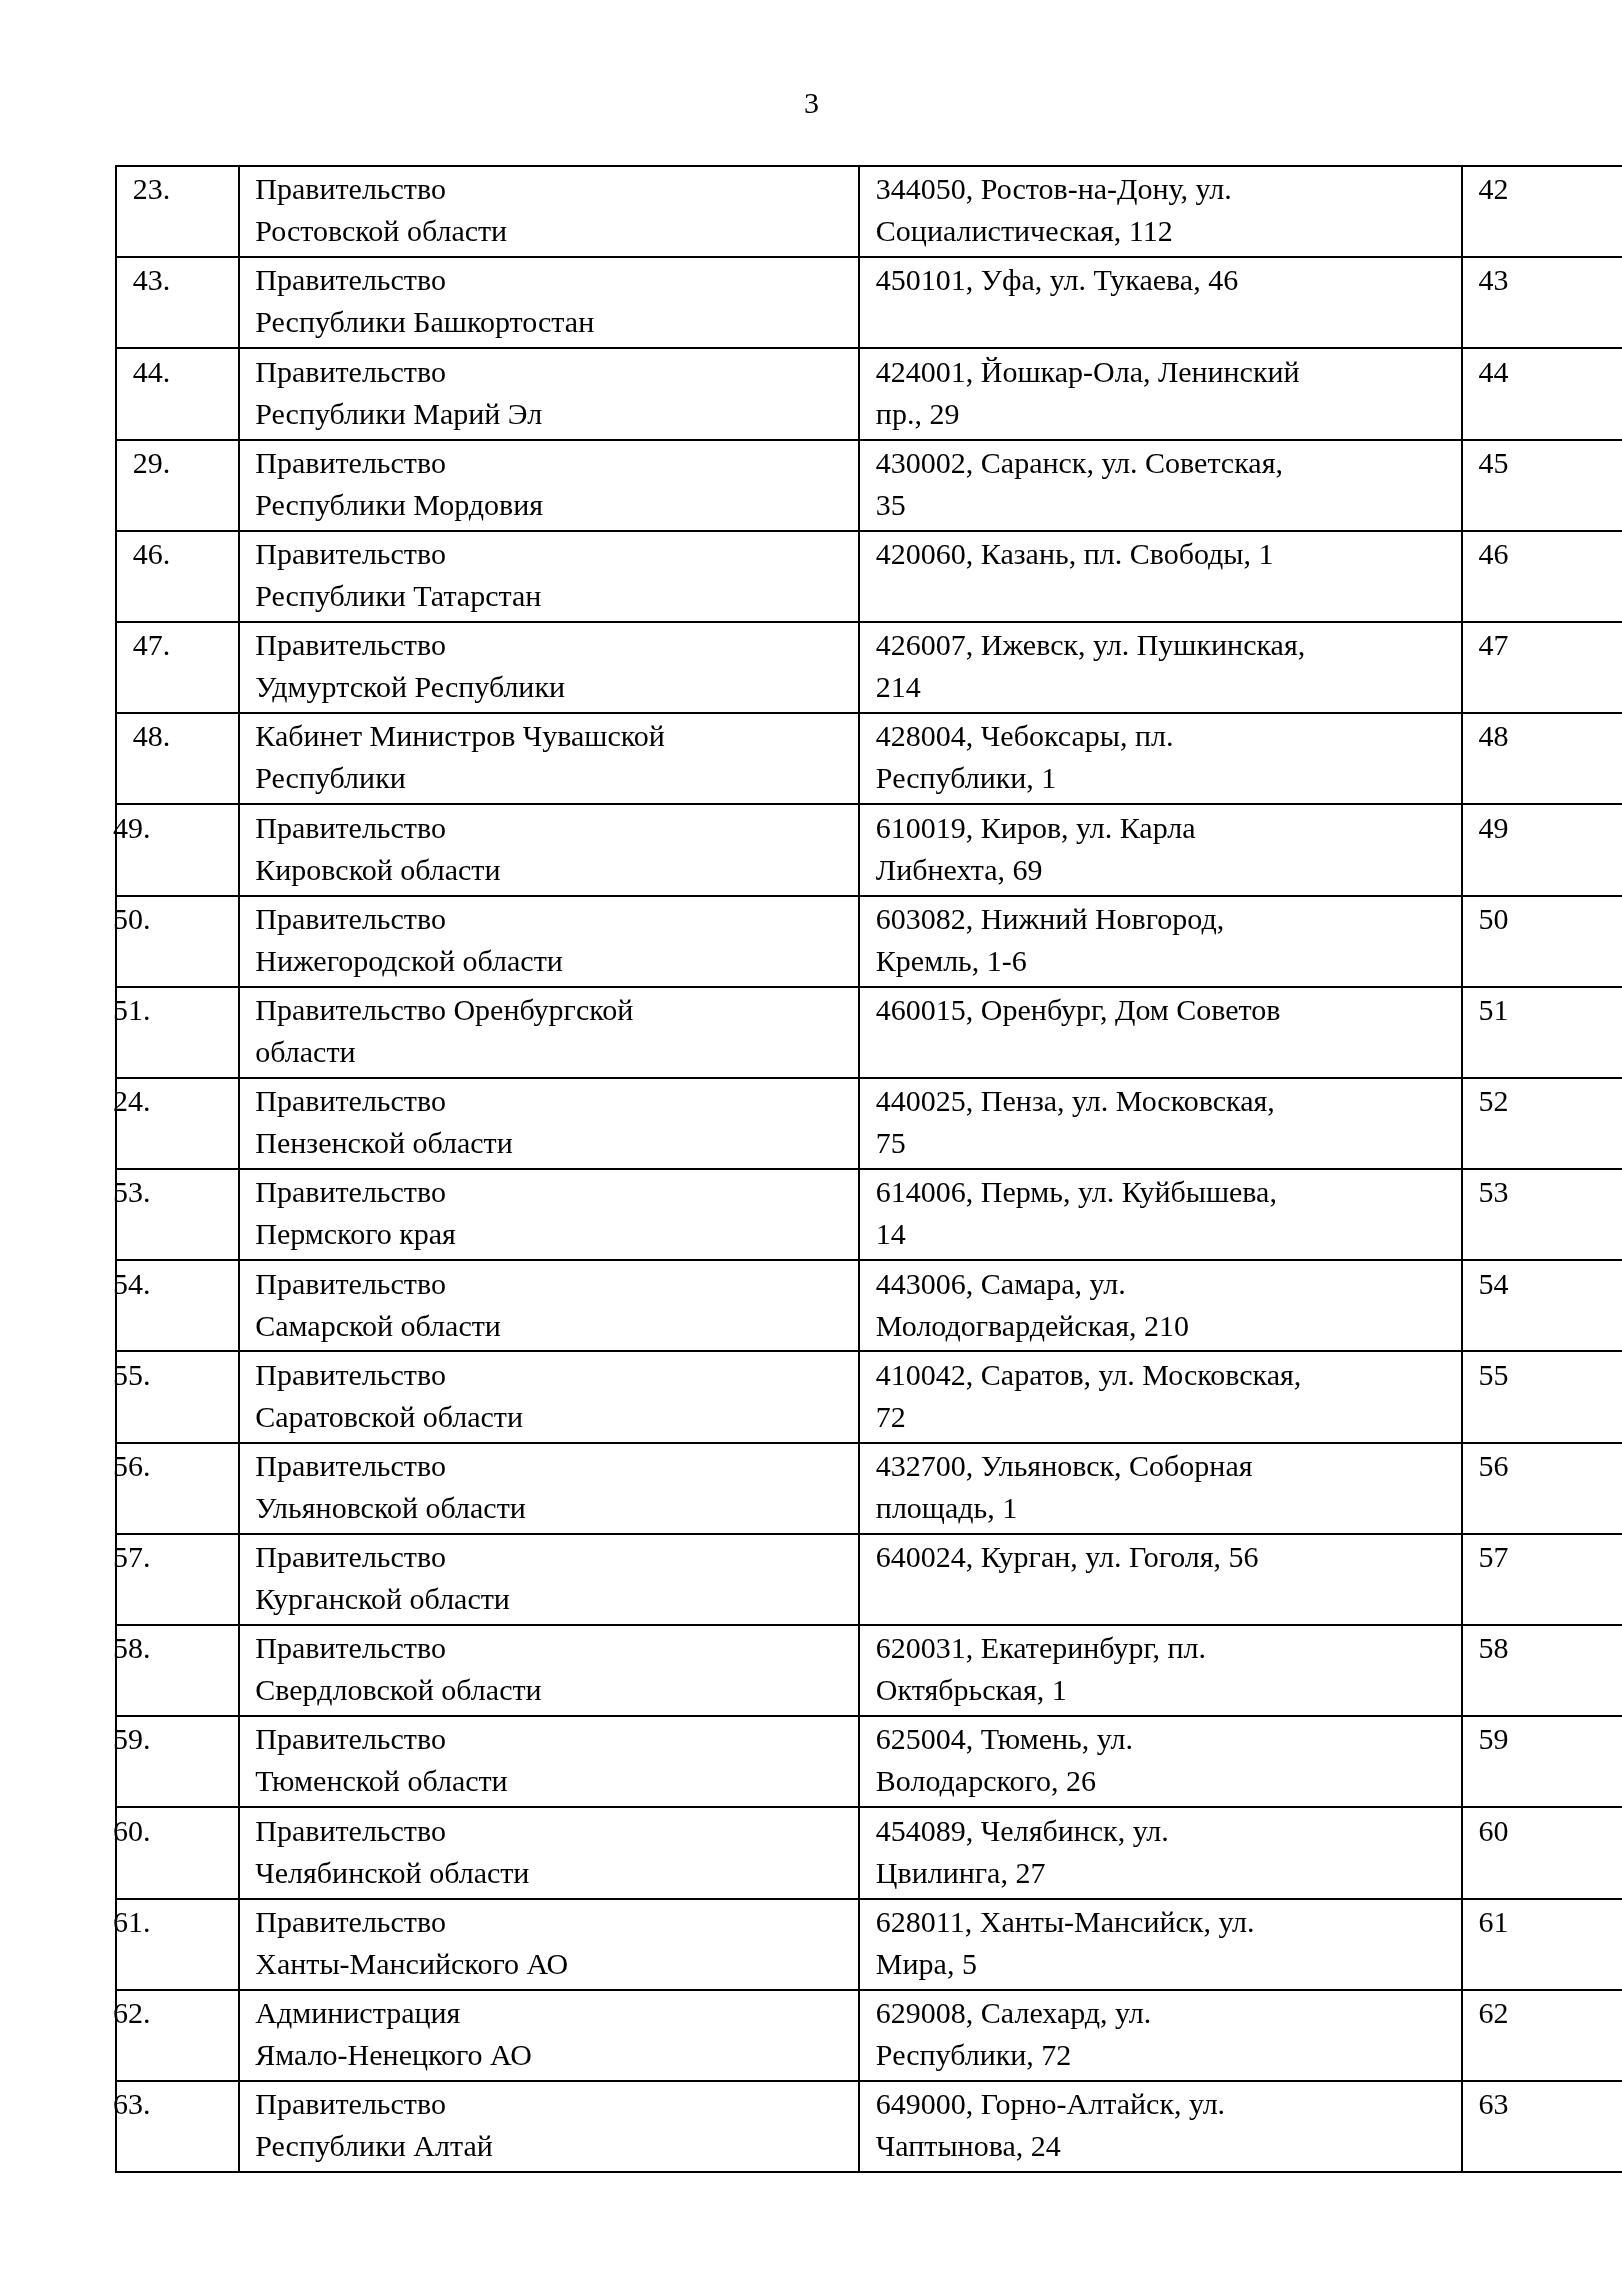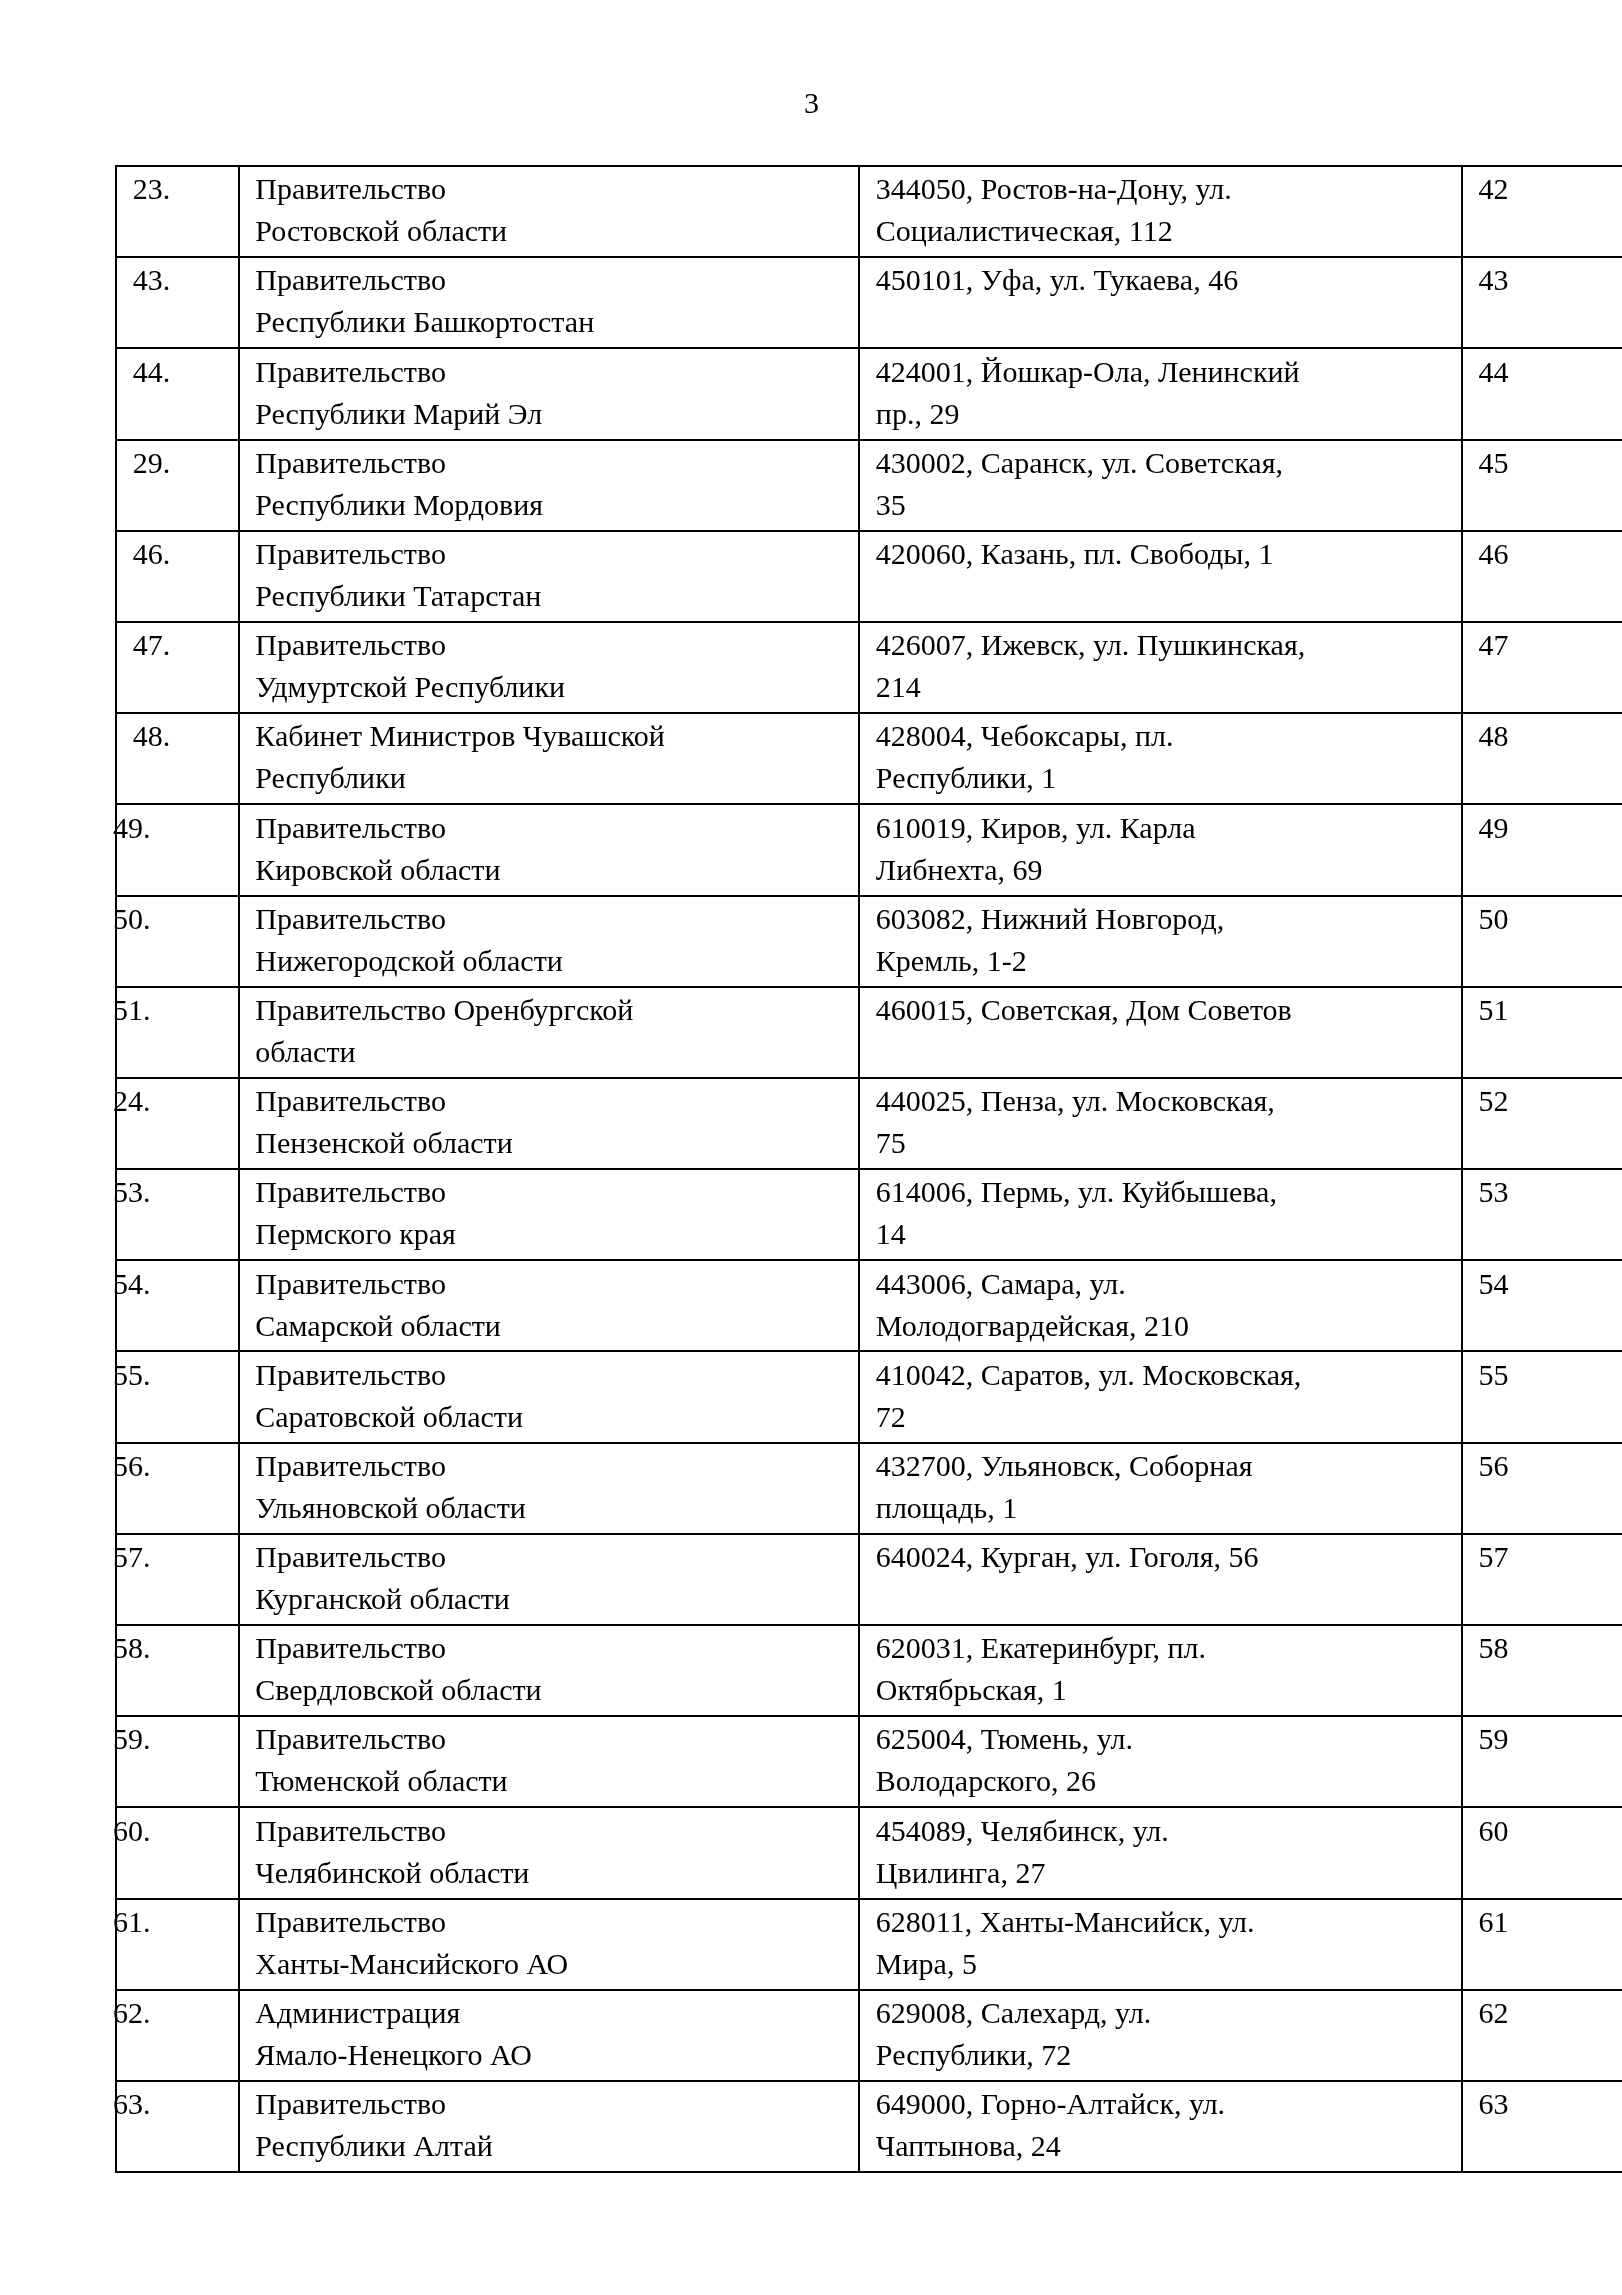--- a/index.html
+++ b/index.html
@@ -121,28 +121,28 @@
 Кировской области</td>
     <td class="col-addr">610019, Киров, ул. Карла
 Либнехта, 69</td>
     <td class="col-code">49</td>
   </tr>
       <tr class="hang">
     <td class="col-num"><span class="rownum">50.</span></td>
     <td class="col-name">Правительство
 Нижегородской области</td>
     <td class="col-addr">603082, Нижний Новгород,
-Кремль, 1-2</td>
+Кремль, 1-6</td>
     <td class="col-code">50</td>
   </tr>
       <tr class="hang">
     <td class="col-num"><span class="rownum">51.</span></td>
     <td class="col-name">Правительство Оренбургской
 области</td>
-    <td class="col-addr">460015, Советская, Дом Советов</td>
+    <td class="col-addr">460015, Оренбург, Дом Советов</td>
     <td class="col-code">51</td>
   </tr>
       <tr class="hang">
     <td class="col-num"><span class="rownum">24.</span></td>
     <td class="col-name">Правительство
 Пензенской области</td>
     <td class="col-addr">440025, Пенза, ул. Московская,
 75</td>
     <td class="col-code">52</td>
   </tr>

